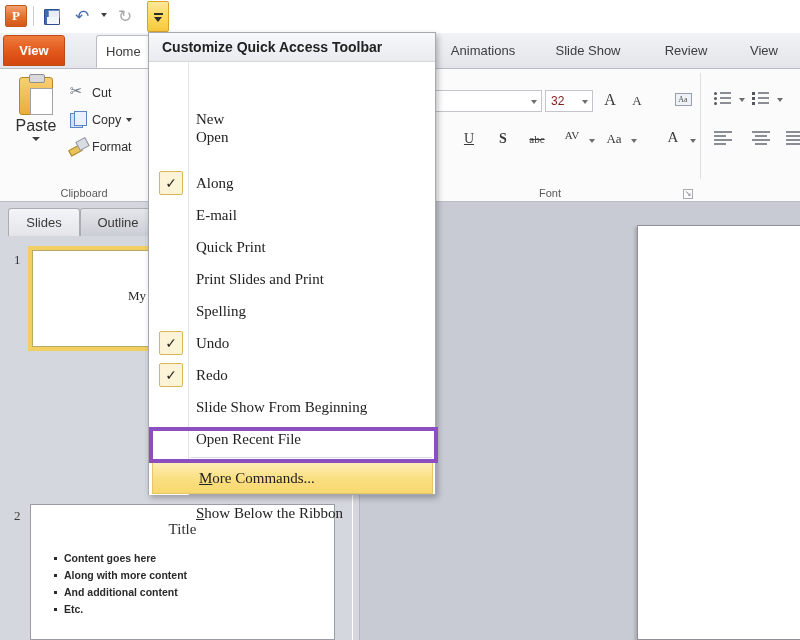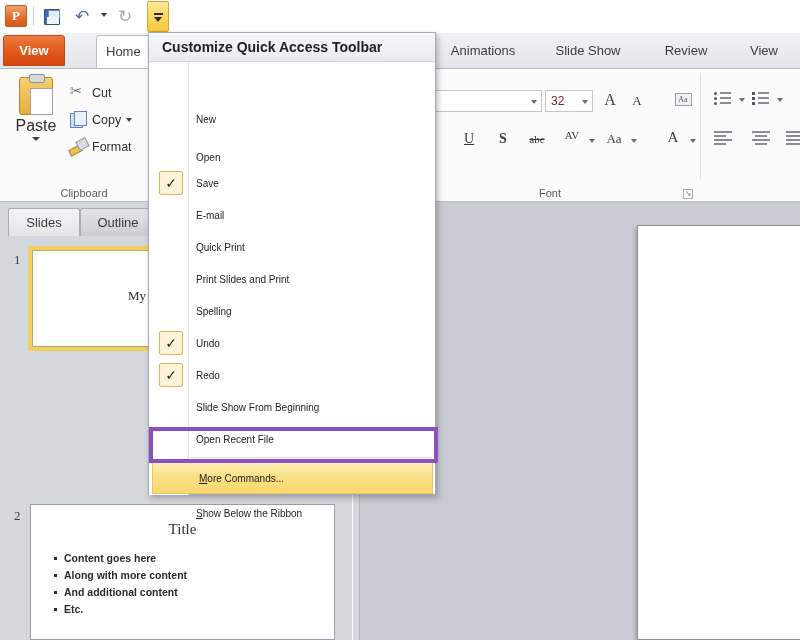--- a/index.html
+++ b/index.html
@@ -375,21 +375,21 @@
     background: #ffffff;
     border-right: 1px solid #e1e2e6;
   }
   .mi {
     position: absolute; left: 1px;
     width: 285px; height: 32px;
     display: flex; align-items: center;
   }
   .mi .label {
     position: absolute; left: 46px;
-    font-size: 10px; color: #222222;
+    font-size: 15px; color: #222222; font-family: Liberation Serif, serif;
   }
   .mi .check {
     position: absolute; left: 9px; top: 4px;
     width: 24px; height: 24px;
     background: #fdf3d6;
     border: 1px solid #d9b658;
     border-radius: 2px;
     color: #1d1d1d; font-size: 14px;
     line-height: 22px; text-align: center;
   }
@@ -572,26 +572,26 @@
     <div class="slide-canvas"></div>
   </div>
 
   <div class="menu">
     <div class="menu-header">Customize Quick Access Toolbar</div>
     <div class="menu-gutter"></div>
 
     <div class="mi" style="top:70px">
       <span class="label">New</span>
     </div>
-    <div class="mi" style="top:108px">
+    <div class="mi" style="top:88px">
       <span class="label">Open</span>
     </div>
     <div class="mi" style="top:134px">
       <span class="check">✓</span>
-      <span class="label">Save</span>
+      <span class="label">Along</span>
     </div>
     <div class="mi" style="top:166px">
       <span class="label">E-mail</span>
     </div>
     <div class="mi" style="top:198px">
       <span class="label">Quick Print</span>
     </div>
     <div class="mi" style="top:230px">
       <span class="label">Print Slides and Print</span>
     </div>

